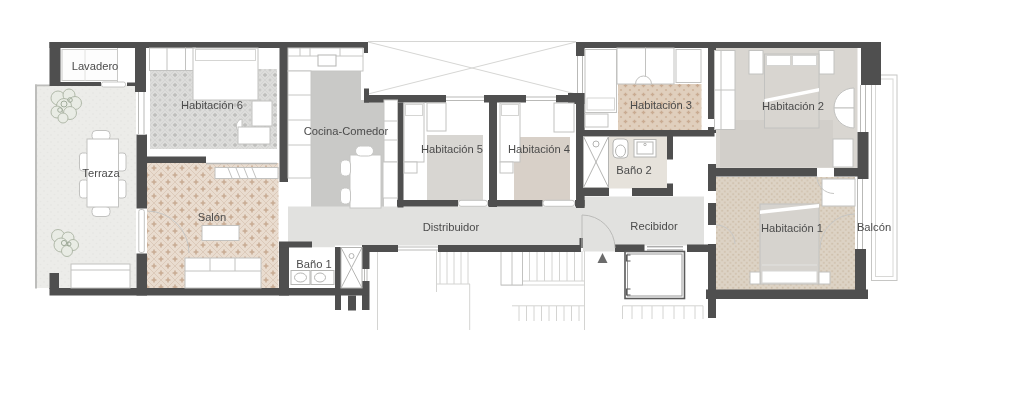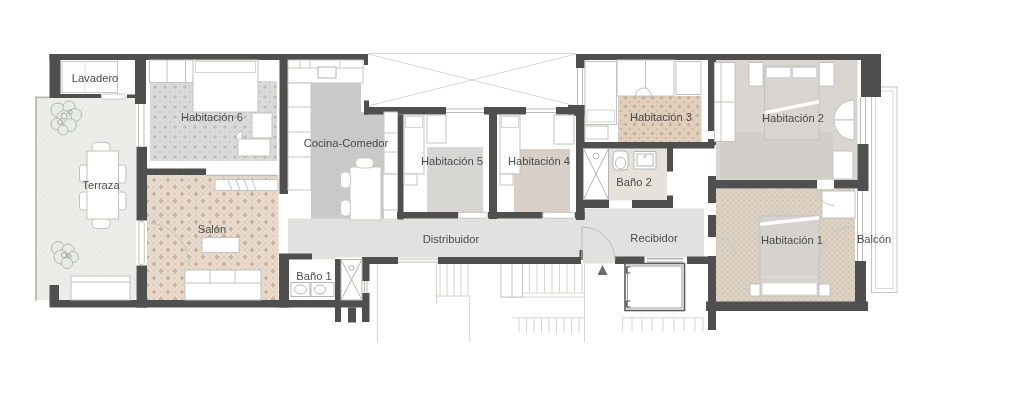--- a/index.html
+++ b/index.html
@@ -1,16 +1,16 @@
 <!DOCTYPE html>
 <html><head>
 <meta charset="utf-8">
 <style>
 html,body{margin:0;padding:0;background:#ffffff;}
-#plan{width:1024px;height:374px;position:relative;font-family:"Liberation Sans",sans-serif;margin-top:12px;}
+#plan{width:1024px;height:374px;position:relative;font-family:"Liberation Sans",sans-serif;}
 text{font-family:"Liberation Sans",sans-serif;fill:#4b4b4b;font-size:11.2px;}
 </style>
 </head>
 <body>
 <div id="plan">
 <svg width="1024" height="407" viewBox="0 0 1024 407">
 <defs>
 <pattern id="tileSalon" width="14" height="14" patternUnits="userSpaceOnUse">
   <rect width="14" height="14" fill="#e9dccf"></rect>
   <path d="M0,7 L7,0 L14,7 L7,14 Z" fill="none" stroke="#dccaba" stroke-width="1"></path>

